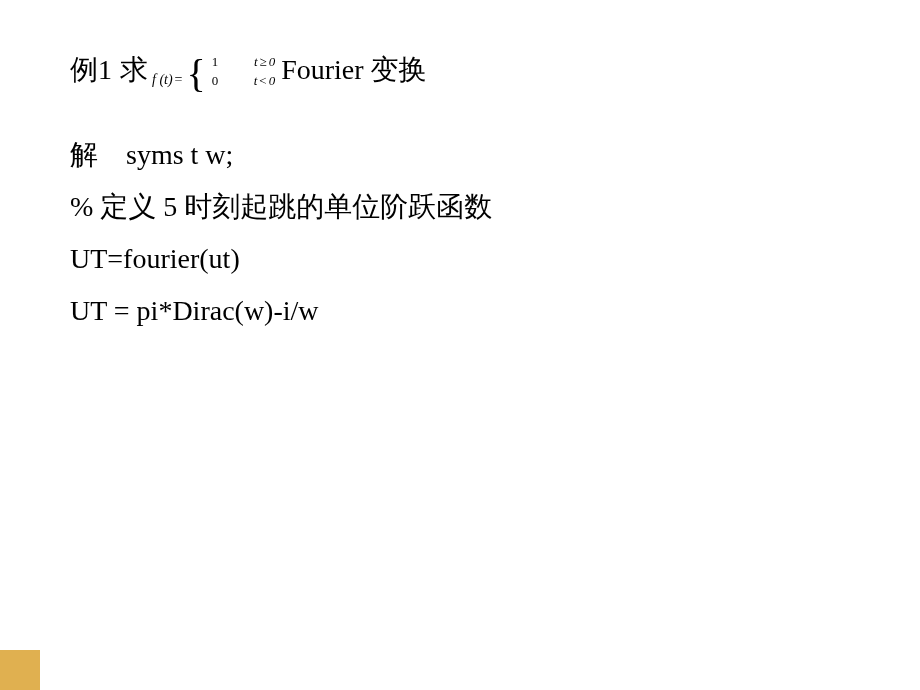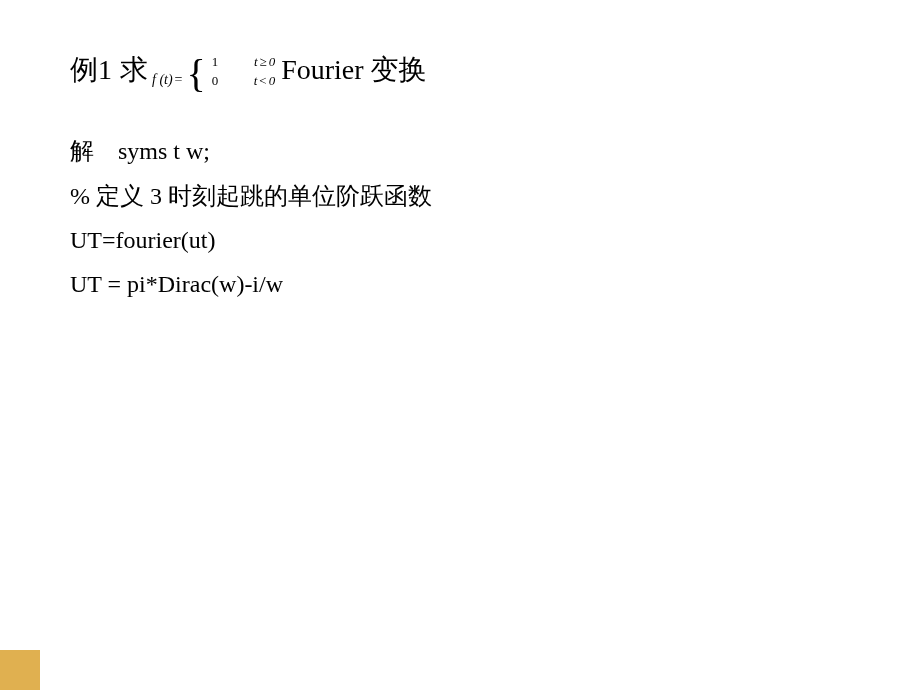--- a/index.html
+++ b/index.html
@@ -78,21 +78,21 @@
       font-style: italic;
     }
     .case-cond .op {
       font-style: normal;
       margin: 0 2px;
     }
     .title-line .fourier-label {
       margin-left: 0;
     }
     .body-text {
-      font-size: 24px;
+      font-size: 28px;
       color: #000000;
       line-height: 1.85;
     }
     .body-line {
       display: block;
     }
     .corner {
       position: absolute;
       bottom: 0;
       left: 0;
@@ -128,19 +128,19 @@
           </span>
         </span>
       </span>
     </span>
 
     <span class="fourier-label">Fourier 变换</span>
   </div>
 
   <div class="body-text">
     <span class="body-line">解 syms t w;</span>
-    <span class="body-line">% 定义 3 时刻起跳的单位阶跃函数</span>
+    <span class="body-line">% 定义 5 时刻起跳的单位阶跃函数</span>
     <span class="body-line">UT=fourier(ut)</span>
     <span class="body-line">UT = pi*Dirac(w)-i/w</span>
   </div>
 
   <div class="corner"></div>
 </div>
 
 </body></html>

